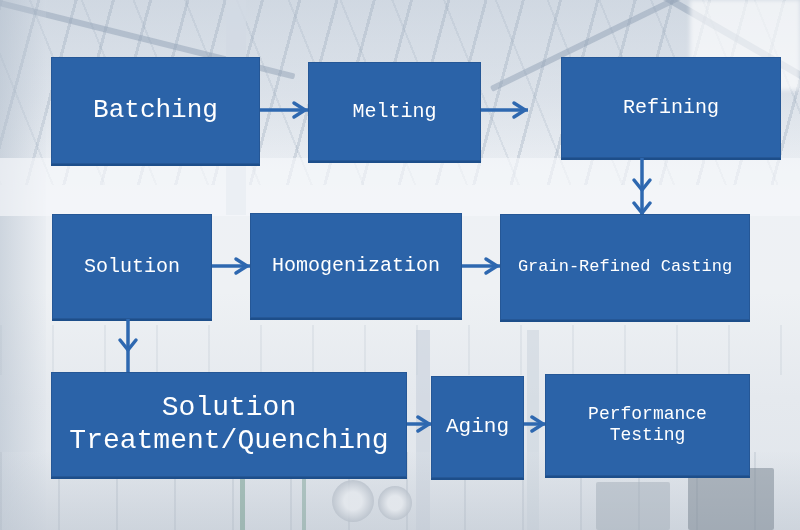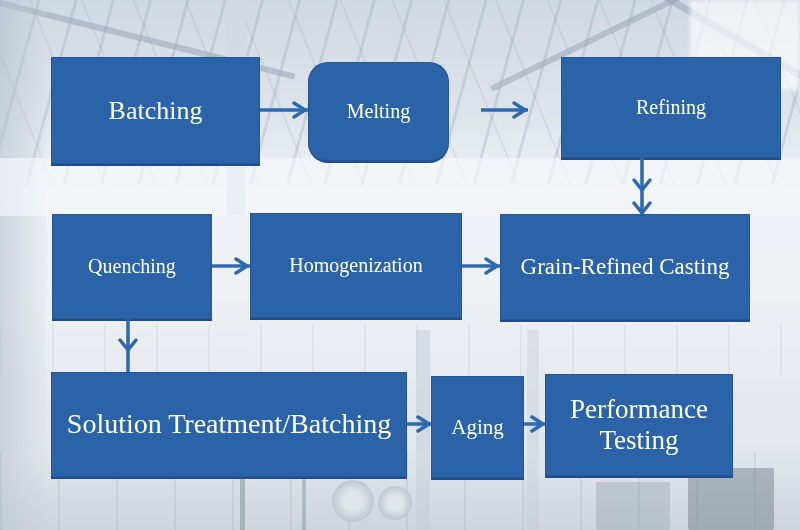--- a/index.html
+++ b/index.html
@@ -1,18 +1,18 @@
 <!DOCTYPE html>
 <html style="--node-fill: #2b63a8; --node-edge: #1d4e8a; --node-text: #ffffff; --arrow: #2e68b0;"><head>
 <meta charset="utf-8">
 <style>
   html,body{margin:0;padding:0;background:#ffffff;}
   #stage{
     position:relative;width:800px;height:530px;overflow:hidden;
-    font-family:Liberation Serif, serif;
+    font-family:Liberation Mono, monospace;
     background:linear-gradient(180deg,#e6ebf1 0%,#e4e9ef 18%,#eef1f5 38%,#eef1f4 55%,#e5e9ee 75%,#e0e5eb 100%);
   }
   
   .bg{position:absolute;pointer-events:none;}
   .bg-roof{
     left:0;top:0;width:800px;height:185px;
     background:
       repeating-linear-gradient(105deg, rgba(148,164,182,0.30) 0 3px, rgba(0,0,0,0) 3px 36px),
       repeating-linear-gradient(68deg, rgba(148,164,182,0.18) 0 2px, rgba(0,0,0,0) 2px 48px),
       linear-gradient(180deg, rgba(201,210,221,0.75), rgba(236,240,244,0.05) 92%);
@@ -45,28 +45,28 @@
 
   
   .node{
     position:absolute;display:flex;align-items:center;justify-content:center;
     background:var(--node-fill,#2b63a8);color:var(--node-text,#ffffff);
     border-bottom:2px solid var(--node-edge,#1d4e8a);
     box-shadow:inset 0 0 0 1px rgba(18,52,96,0.25);
     text-align:center;line-height:1.15;
   }
   .n-batching{left:51px;top:57px;width:209px;height:107px;font-size:26px;}
-  .n-melting{left:308px;top:62px;width:141px;height:99px;font-size:20px;border-radius:20px;}
+  .n-melting{left:308px;top:62px;width:173px;height:99px;font-size:20px;}
   .n-refining{left:528px;top:57px;width:220px;height:101px;font-size:20px;margin-left:33px;}
   .n-extrusion{left:52px;top:214px;width:160px;height:105px;font-size:20px;}
   .n-homogenization{left:250px;top:213px;width:212px;height:105px;font-size:20px;}
-  .n-grain{left:500px;top:214px;width:250px;height:106px;font-size:23px;}
+  .n-grain{left:500px;top:214px;width:250px;height:106px;font-size:17px;}
   .n-solution{left:51px;top:372px;width:356px;height:105px;font-size:28px;}
   .n-aging{left:431px;top:376px;width:93px;height:102px;font-size:21px;}
-  .n-performance{left:545px;top:374px;width:188px;height:102px;font-size:27px;}
+  .n-performance{left:545px;top:374px;width:205px;height:102px;font-size:18px;}
 
   
   .arrow{position:absolute;color:var(--arrow,#2e68b0);}
   .arrow svg{display:block;}
   .a1{left:260px;top:99px;}
   .a2{left:481px;top:99px;}
   .a3{left:631px;top:158px;}
   .a4{left:212px;top:255px;}
   .a5{left:462px;top:255px;}
   .a6{left:117px;top:319px;}
@@ -95,24 +95,24 @@
     <div class="bg bg-machine-mid"></div>
     <div class="bg bg-coil1"></div>
     <div class="bg bg-coil2"></div>
     <div class="bg bg-post-green1"></div>
     <div class="bg bg-post-green2"></div>
   </div>
 
   <div class="node n-batching">Batching</div>
   <div class="node n-melting">Melting</div>
   <div class="node n-refining">Refining</div>
-  <div class="node n-extrusion">Quenching</div>
+  <div class="node n-extrusion">Solution</div>
   <div class="node n-homogenization">Homogenization</div>
   <div class="node n-grain">Grain-Refined Casting</div>
-  <div class="node n-solution">Solution Treatment/Batching</div>
+  <div class="node n-solution">Solution Treatment/Quenching</div>
   <div class="node n-aging">Aging</div>
   <div class="node n-performance">Performance Testing</div>
 
   <div class="arrow a1">
     <svg width="48" height="22" viewBox="0 0 48 22">
       <line x1="0" y1="11" x2="48" y2="11" stroke="currentColor" stroke-width="3.5"></line>
       <polyline points="34,4 45,11 34,18" fill="none" stroke="currentColor" stroke-width="3.5" stroke-linecap="round" stroke-linejoin="round"></polyline>
     </svg>
   </div>
   <div class="arrow a2">

